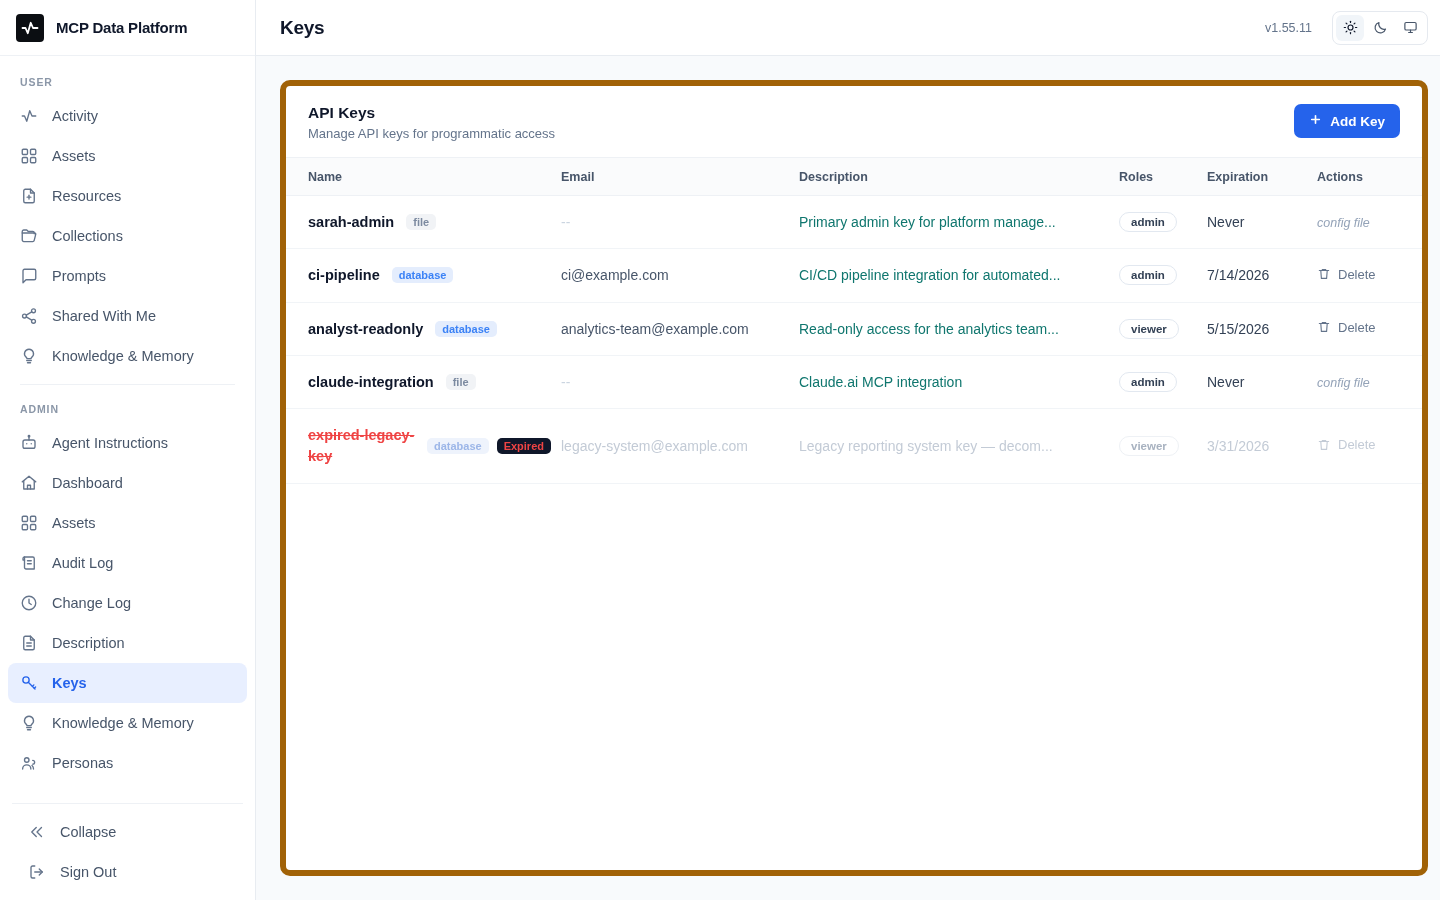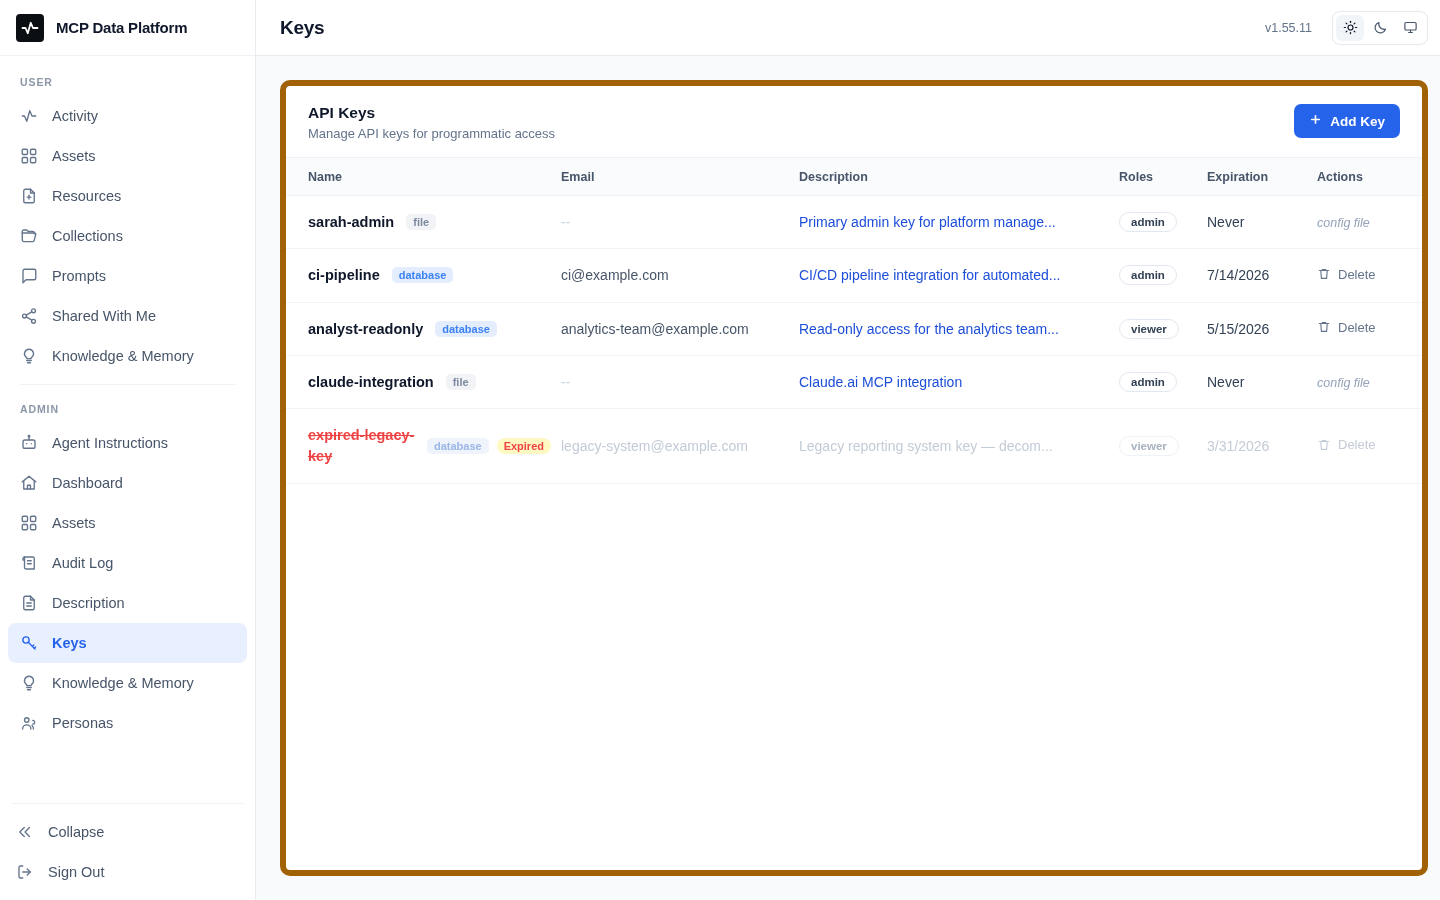--- a/index.html
+++ b/index.html
@@ -45,21 +45,21 @@
     height: 40px; padding: 0 12px;
     border-radius: 8px;
     color: #475569; font-size: 14.5px;
     cursor: pointer;
     margin-bottom: 0px;
   }
   .nav-item .ico { width: 18px; height: 18px; flex: 0 0 18px; display: block; color: #64748b; }
   .nav-item.active { background: #e8efff; color: #2563eb; font-weight: 600; }
   .nav-item.active .ico { color: #2563eb; }
   .nav-divider { height: 1px; background: #eef1f5; margin: 8px 12px; }
-  .nav-foot { padding: 0 8px 8px 4px; }
+  .nav-foot { padding: 0 8px 8px 16px; }
 
   
   .main { flex: 1 1 auto; height: 900px; display: flex; flex-direction: column; background: #f8fafc; }
   .topbar {
     height: 56px; flex: 0 0 56px;
     background: #ffffff;
     border-bottom: 1px solid #e8ecf1;
     display: flex; align-items: center; justify-content: space-between;
     padding: 0 24px 0 24px;
   }
@@ -130,25 +130,25 @@
   .name-cell { display: flex; align-items: center; gap: 12px; }
   .key-name { font-size: 14.5px; font-weight: 700; color: #0f172a; }
   .badges { display: flex; align-items: center; gap: 8px; }
   .badge {
     font-size: 11px; font-weight: 600;
     border-radius: 5px; padding: 2px 7px;
     white-space: nowrap;
   }
   .badge.database { background: #e4edfd; color: #3b82f6; }
   .badge.file { background: #f1f3f6; color: #7c8aa0; }
-  .badge.expired { background: #fef9c3; color: #ef4444; border-radius: 8px; }
+  .badge.expired { background: #0f172a; color: #ef4444; }
 
   .email { font-size: 14px; color: #475569; word-break: break-word; line-height: 1.45; }
   .email.muted { color: #cbd5e1; }
-  .desc { font-size: 14px; color: #1d4ed8; white-space: nowrap; overflow: hidden; text-overflow: clip; }
+  .desc { font-size: 14px; color: #0f766e; white-space: nowrap; overflow: hidden; text-overflow: clip; }
 
   .role-pill {
     display: inline-flex; align-items: center; justify-content: center;
     border: 1px solid #e2e8f0; border-radius: 999px;
     background: #ffffff;
     font-size: 11.5px; font-weight: 700; color: #334155;
     padding: 3px 11px;
   }
   .expiration { font-size: 14px; color: #334155; }
   .act-note { font-size: 12.5px; color: #94a3b8; font-style: italic; }
@@ -278,20 +278,27 @@
         <span>Assets</span>
       </div>
       <div class="nav-item">
         <span class="ico"><svg width="18" height="18" viewBox="0 0 24 24" fill="none" stroke="currentColor" stroke-width="1.8" stroke-linecap="round" stroke-linejoin="round">
               <path d="M6 4h11a2 2 0 0 1 2 2v14H8a2 2 0 0 1-2-2z"></path>
               <path d="M6 4a2 2 0 0 0-2 2v2h2"></path>
               <path d="M10 9h5"></path>
               <path d="M10 13h5"></path>
             </svg></span>
         <span>Audit Log</span>
+      </div>
+      <div class="nav-item">
+        <span class="ico"><svg width="18" height="18" viewBox="0 0 24 24" fill="none" stroke="currentColor" stroke-width="1.8" stroke-linecap="round" stroke-linejoin="round">
+              <circle cx="12" cy="12" r="9"></circle>
+              <path d="M12 7v5l3 2"></path>
+            </svg></span>
+        <span>Change Log</span>
       </div>
       <div class="nav-item">
         <span class="ico"><svg width="18" height="18" viewBox="0 0 24 24" fill="none" stroke="currentColor" stroke-width="1.8" stroke-linecap="round" stroke-linejoin="round">
               <path d="M14 3H7a2 2 0 0 0-2 2v14a2 2 0 0 0 2 2h10a2 2 0 0 0 2-2V8z"></path>
               <path d="M14 3v5h5"></path>
               <path d="M9 12h6"></path>
               <path d="M9 16h6"></path>
             </svg></span>
         <span>Description</span>
       </div>

